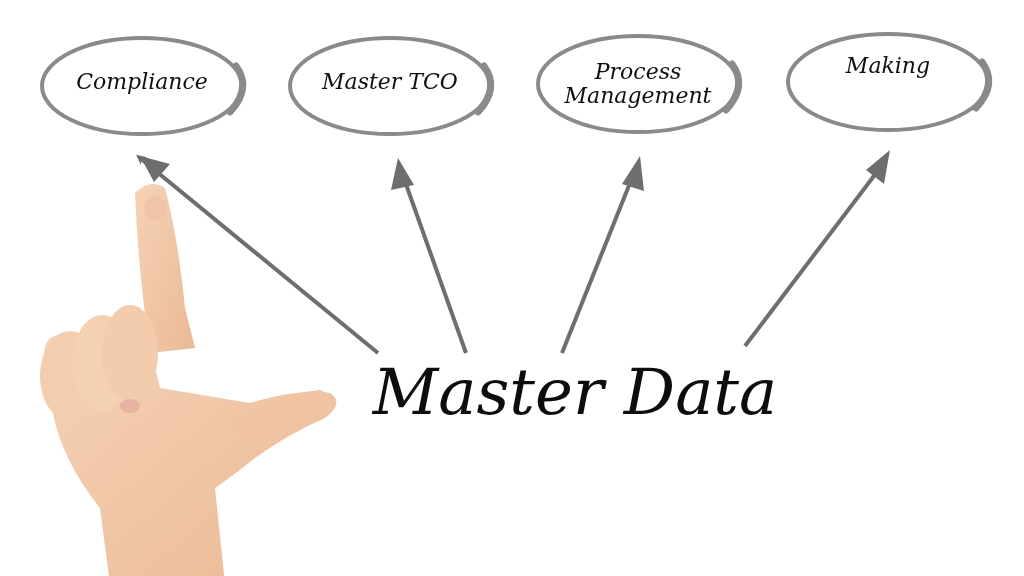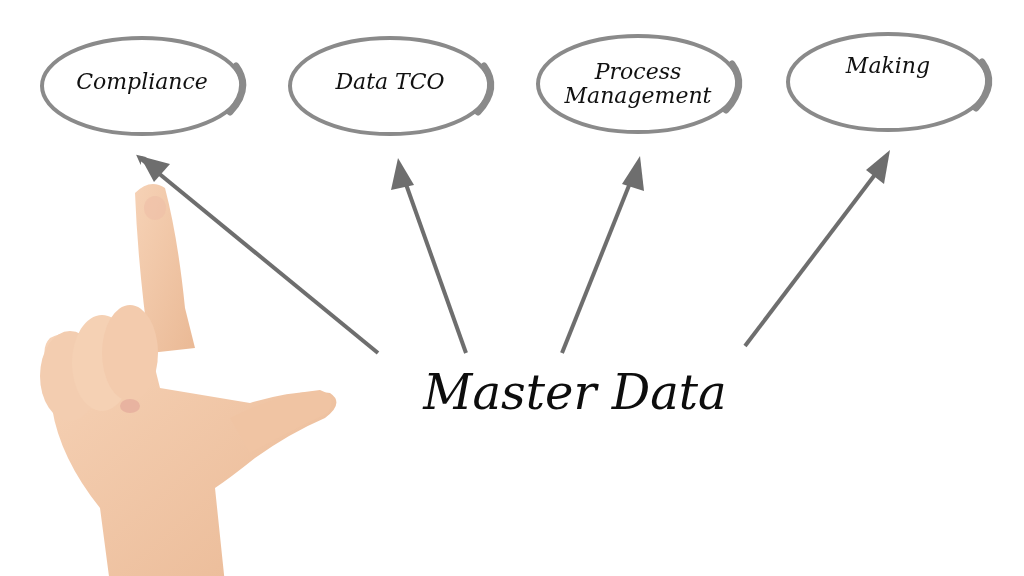--- a/index.html
+++ b/index.html
@@ -6,21 +6,21 @@
   body { width: 1024px; height: 576px; position: relative; overflow: hidden; font-family: "DejaVu Sans", sans-serif; }
   .canvas { position: absolute; left: 0; top: 8px; width: 1024px; height: 576px; }
   .bubble-label {
     position: absolute; text-align: center; color: #111;
     font-family: "DejaVu Serif", serif; font-style: italic;
     font-size: 22px; line-height: 24px;
   }
   .title {
     position: absolute; left: 340px; top: 356px; width: 470px; text-align: center;
     font-family: "DejaVu Serif", serif; font-style: italic; color: #0d0d0d;
-    font-size: 48px; line-height: 56px;
+    font-size: 64px; line-height: 56px;
   }
 </style>
 </head>
 <body>
 
 <div class="canvas">
   <svg width="1024" height="576" viewBox="0 0 1024 576">
     <defs>
       <marker id="ah" markerWidth="10" markerHeight="10" refX="5" refY="5" orient="auto" markerUnits="userSpaceOnUse">
         <path d="M0,0 L10,5 L0,10 L3,5 Z" fill="#6e6e6e"></path>
@@ -70,21 +70,21 @@
 
       <path d="M230,410 Q280,385 320,382 Q338,388 328,405 Q295,420 250,445 Z" fill="#f0c4a3"></path>
       <ellipse cx="155" cy="200" rx="11" ry="12" fill="#efbea6" opacity="0.6"></ellipse>
     </g>
   </svg>
 
   <div class="bubble-label" style="left:52px; top:62px; width:180px;">
     <span>Compliance</span>
   </div>
   <div class="bubble-label" style="left:300px; top:62px; width:180px;">
-    <span>Data TCO</span>
+    <span>Master TCO</span>
   </div>
   <div class="bubble-label" style="left:548px; top:46px; width:180px;margin-top:6px;">
     <div>Process</div>
     <div>Management</div>
   </div>
   <div class="bubble-label" style="left:798px; top:46px; width:180px;">
     <div>Making</div>
   </div>
 
   <div class="title">

